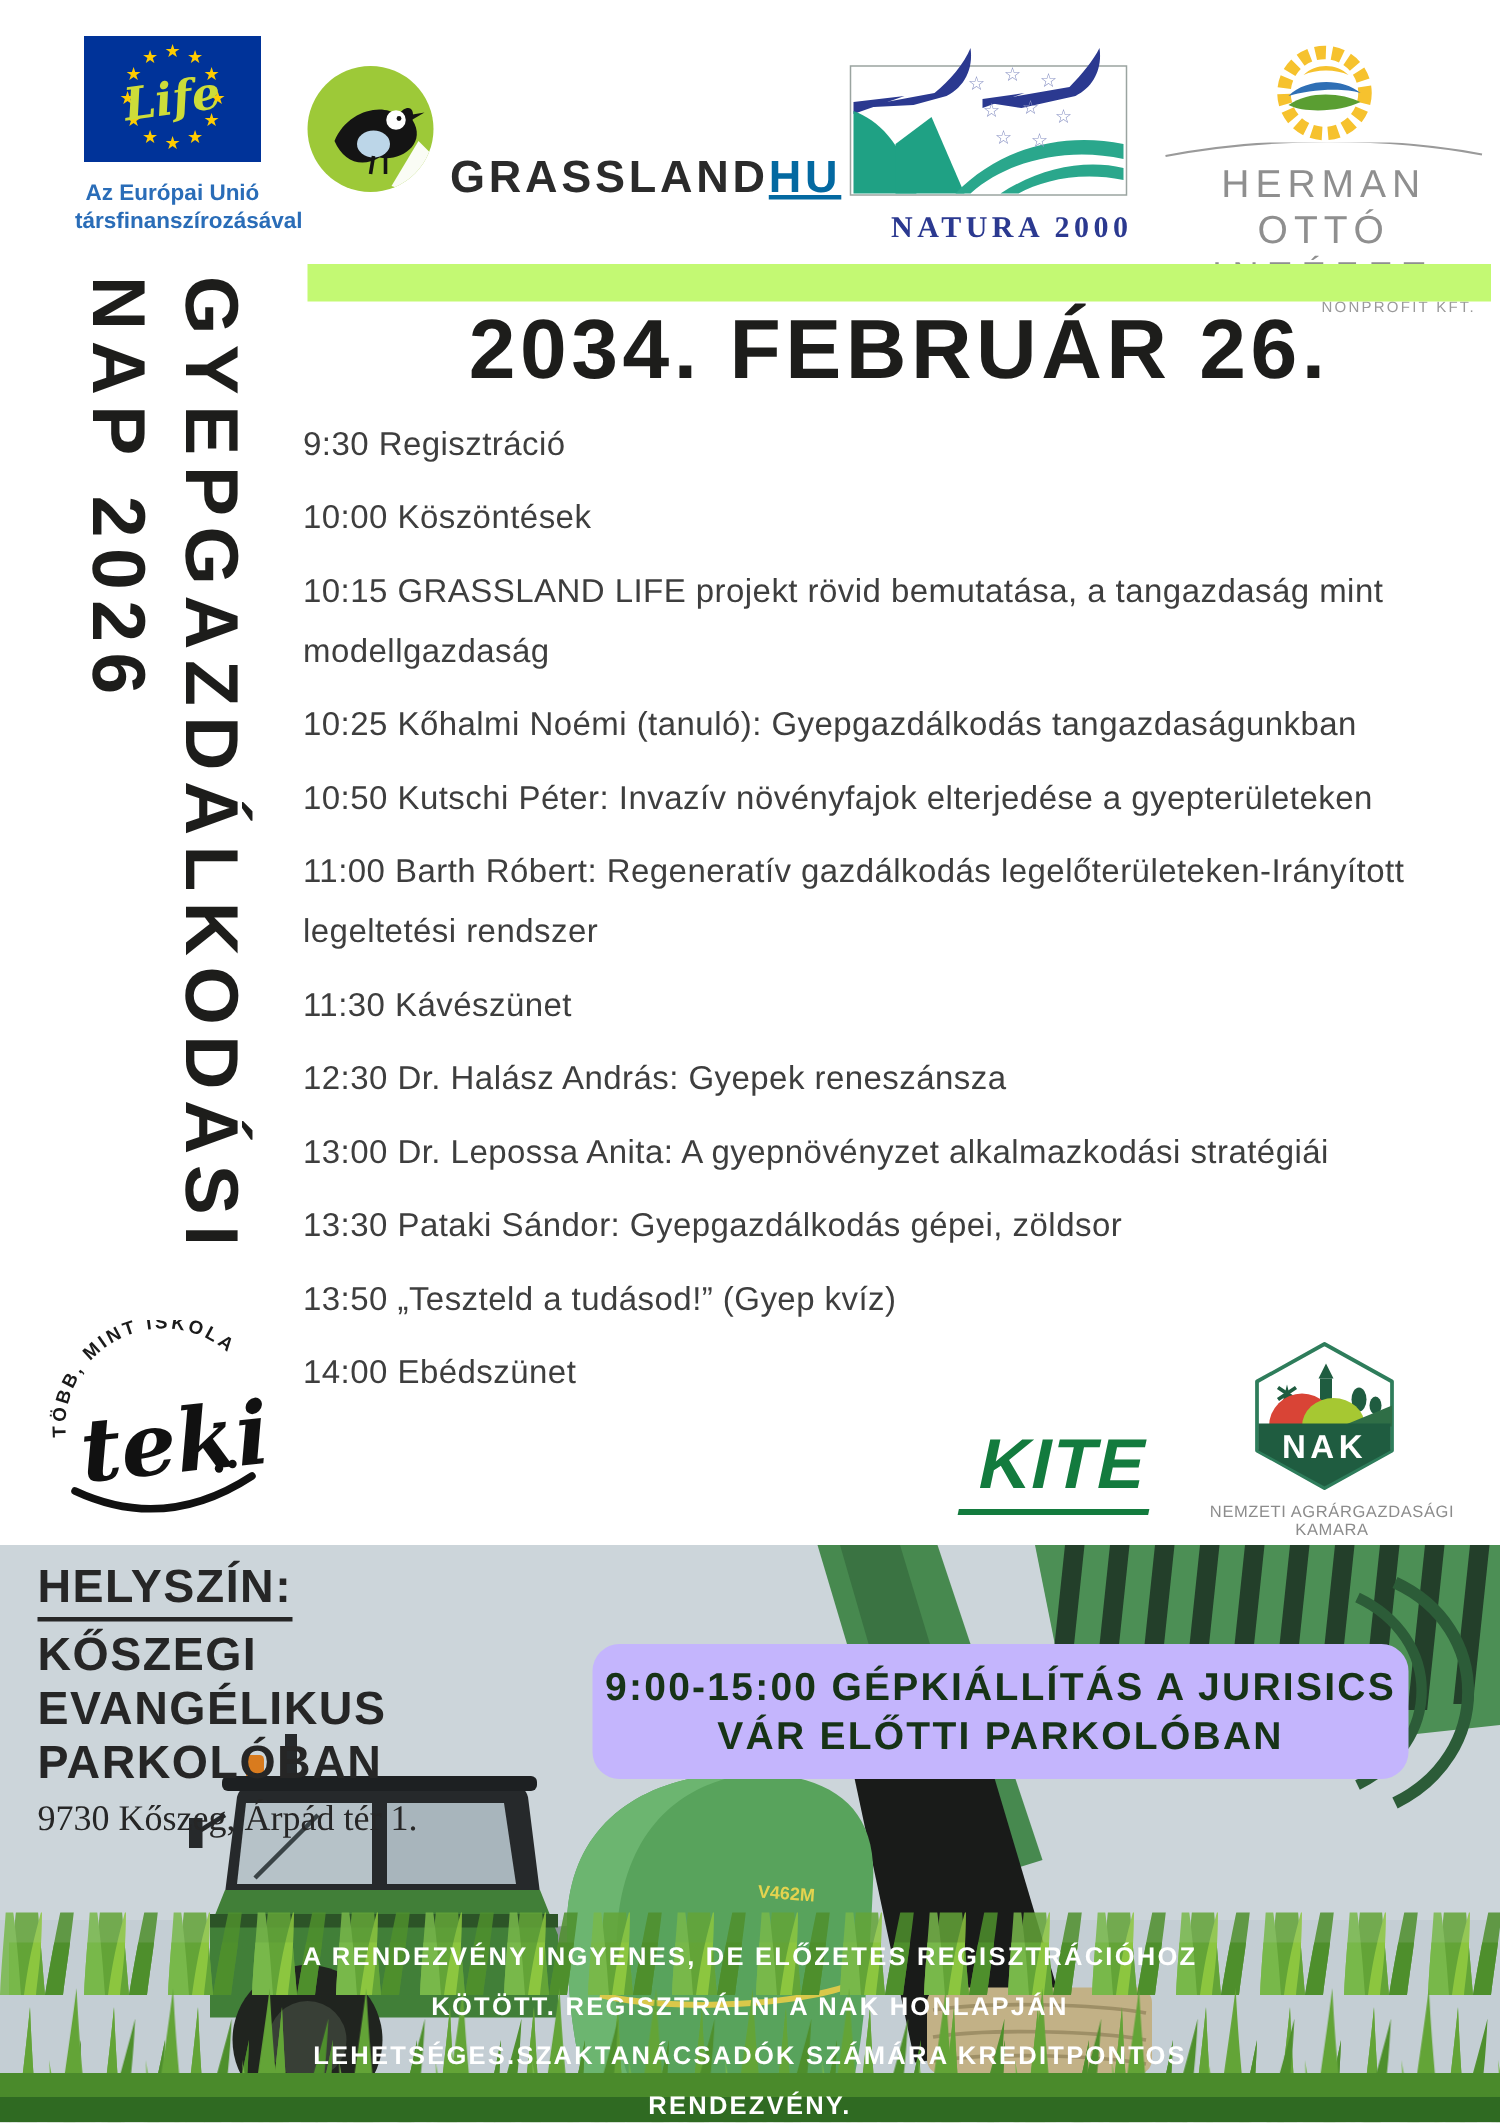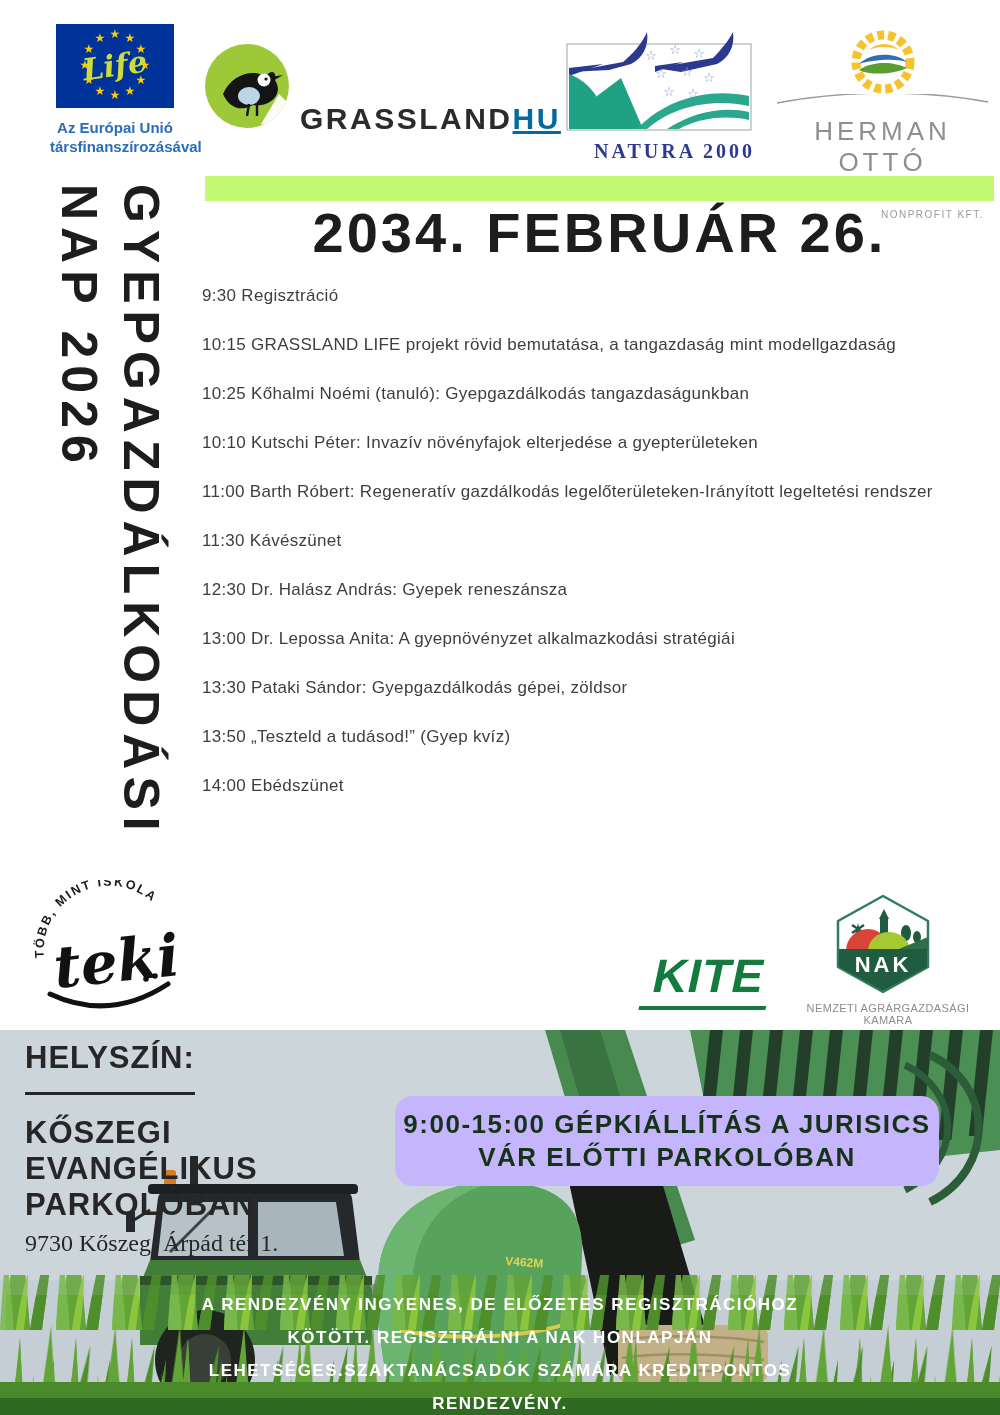--- a/index.html
+++ b/index.html
@@ -7,50 +7,50 @@
 
   
   .eu-logo{position:absolute;left:50px;top:24px;width:130px;text-align:center;}
   .eu-caption{margin-top:6px;font-size:15px;font-weight:bold;color:#2a6db8;line-height:19px;}
   .grassland-circle{position:absolute;left:205px;top:44px;width:84px;height:84px;border-radius:50%;background:#9dc938;overflow:hidden;}
   .grassland-text{position:absolute;left:300px;top:102px;font-size:30px;font-weight:600;letter-spacing:2.5px;color:#2b2b2b;}
   .grassland-text .hu{color:#0369a1;text-decoration:underline;}
   .natura{position:absolute;left:563px;top:28px;width:192px;height:140px;background:#fff;}
   .natura-label{margin-top:2px;text-align:right;font-family:"Liberation Serif",serif;font-weight:bold;font-size:20px;letter-spacing:3px;color:#2b3990;}
   .herman{position:absolute;left:775px;top:30px;width:215px;text-align:center;color:#8f8f8f;}
-  .herman-l1{font-size:26px;letter-spacing:4px;font-weight:400;margin-top:12px;}
+  .herman-l1{font-size:26px;letter-spacing:4px;font-weight:400;margin-top:2px;}
   .herman-l2{font-size:24px;letter-spacing:7px;font-weight:400;margin-top:1px;}
   .herman-l3{font-size:10px;letter-spacing:1.5px;text-align:right;padding-right:6px;margin-top:2px;color:#9a9a9a;}
 
   
   .green-bar{position:absolute;left:205px;top:176px;width:789px;height:25px;background:#c3f973;}
   .date-title{position:absolute;left:205px;top:200px;width:789px;text-align:center;font-size:56px;font-weight:800;letter-spacing:3px;color:#1d1d1b;}
 
   
   .vertical-title{position:absolute;left:42px;top:184px;height:720px;width:130px;
     writing-mode:vertical-rl;font-size:50px;font-weight:800;letter-spacing:7px;
     line-height:62px;color:#1d1d1b;white-space:nowrap;}
 
   
   .schedule{position:absolute;left:202px;top:276px;width:735px;}
-  .schedule-item{font-size:17px;line-height:40px;margin-bottom:9px;color:#3e3e3e;letter-spacing:.3px;}
+  .schedule-item{font-size:22px;line-height:40px;margin-bottom:9px;color:#3e3e3e;letter-spacing:.3px;}
 
   
   .teki{position:absolute;left:28px;top:880px;}
   .kite{position:absolute;left:645px;top:948px;transform:skewX(-12deg);
     font-size:47px;font-weight:900;color:#137b3e;letter-spacing:1px;
     border-bottom:4px solid #137b3e;padding:0 8px 3px;}
   .nak{position:absolute;left:828px;top:893px;width:110px;text-align:center;}
   .nak-caption{position:absolute;left:783px;top:1002px;width:210px;text-align:center;font-size:11px;color:#8c8c8c;letter-spacing:.4px;}
 
   
   .photo{position:absolute;left:0;top:1030px;width:1000px;height:385px;background:#ccd5da;overflow:hidden;}
   .photo svg.scene{position:absolute;left:0;top:0;}
   .location{position:absolute;left:25px;top:10px;color:#262626;z-index:3;}
-  .loc-heading{display:inline-block;font-size:31px;font-weight:800;letter-spacing:1px;border-bottom:3px solid #262626;padding-bottom:16px;margin-bottom:20px;}
+  .loc-heading{display:inline-block;font-size:31px;font-weight:800;letter-spacing:1px;border-bottom:3px solid #262626;padding-bottom:2px;margin-bottom:4px;}
   .loc-line{font-size:31px;font-weight:800;letter-spacing:1px;line-height:36px;}
   .loc-address{font-family:"Liberation Serif",serif;font-size:24px;margin-top:7px;}
   .expo-pill{position:absolute;left:395px;top:66px;width:532px;background:#c4b5fd;border-radius:18px;
     padding:12px 6px;text-align:center;z-index:3;}
   .expo-line{font-size:26px;font-weight:800;letter-spacing:1.5px;color:#173317;line-height:33px;}
   .footer-note{position:absolute;left:50px;top:258px;width:900px;text-align:center;z-index:4;}
   .footer-line{font-size:17px;font-weight:800;letter-spacing:1.5px;color:#ffffff;line-height:33px;}
 </style>
 </head>
 <body>
@@ -140,23 +140,24 @@
   <div class="green-bar"></div>
   <div class="date-title">2034. FEBRUÁR 26.</div>
 
   <div class="vertical-title">
     <span>GYEPGAZDÁLKODÁSI</span><br>
     <span>NAP 2026</span>
   </div>
 
   <div class="schedule">
     <div class="schedule-item">9:30 Regisztráció</div>
+    <div class="schedule-item">10:00 Köszöntések</div>
     <div class="schedule-item">10:15 GRASSLAND LIFE projekt rövid bemutatása, a tangazdaság mint modellgazdaság</div>
     <div class="schedule-item">10:25 Kőhalmi Noémi (tanuló): Gyepgazdálkodás tangazdaságunkban</div>
-    <div class="schedule-item">10:10 Kutschi Péter: Invazív növényfajok elterjedése a gyepterületeken</div>
+    <div class="schedule-item">10:50 Kutschi Péter: Invazív növényfajok elterjedése a gyepterületeken</div>
     <div class="schedule-item">11:00 Barth Róbert: Regeneratív gazdálkodás legelőterületeken-Irányított legeltetési rendszer</div>
     <div class="schedule-item">11:30 Kávészünet</div>
     <div class="schedule-item">12:30 Dr. Halász András: Gyepek reneszánsza</div>
     <div class="schedule-item">13:00 Dr. Lepossa Anita: A gyepnövényzet alkalmazkodási stratégiái</div>
     <div class="schedule-item">13:30 Pataki Sándor: Gyepgazdálkodás gépei, zöldsor</div>
     <div class="schedule-item">13:50 „Teszteld a tudásod!” (Gyep kvíz)</div>
     <div class="schedule-item">14:00 Ebédszünet</div>
   </div>
 
   <div class="teki">

